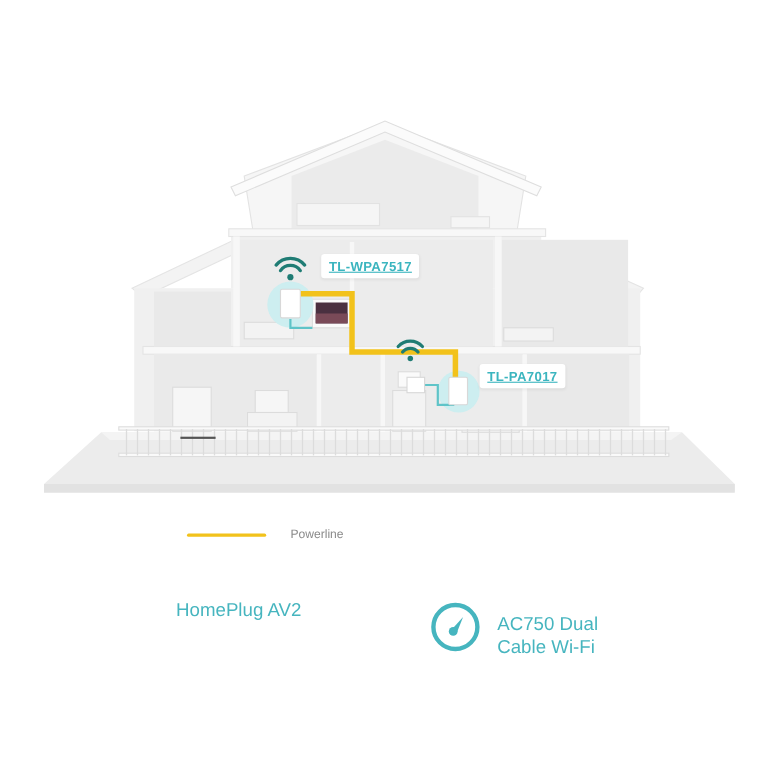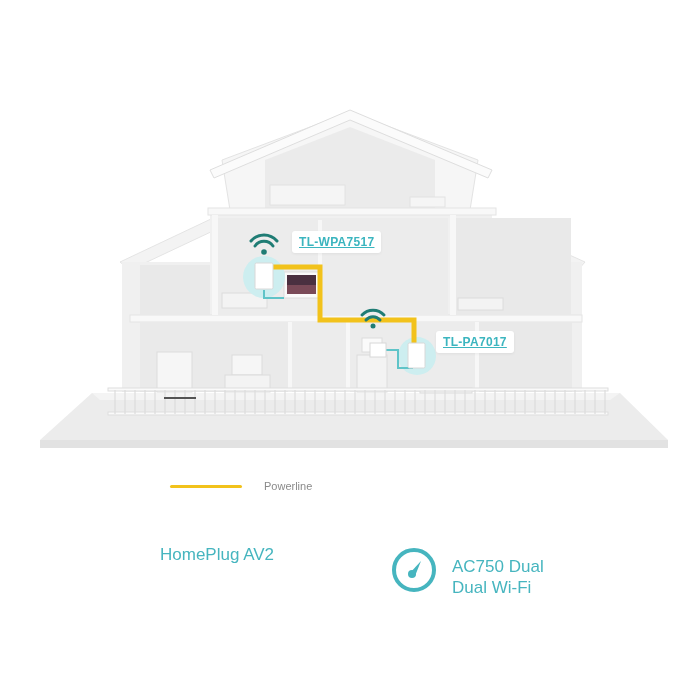--- a/index.html
+++ b/index.html
@@ -173,15 +173,15 @@
 <div class="feature" style="left:390px;top:546px;align-items:flex-end;">
   <span>
     <svg width="48" height="48" viewBox="0 0 48 48">
       <circle cx="24" cy="24" r="20" fill="none" stroke="#46b5bf" stroke-width="4"></circle>
       <path d="M19,28 L31,15 L25,30 Z" fill="#46b5bf"></path>
       <circle cx="22" cy="28" r="4" fill="#46b5bf"></circle>
     </svg>
   </span>
   <div class="feature-text">
     <div>AC750 Dual</div>
-    <div>Dual Wi-Fi</div>
+    <div>Cable Wi-Fi</div>
   </div>
 </div>
 
 </body></html>

